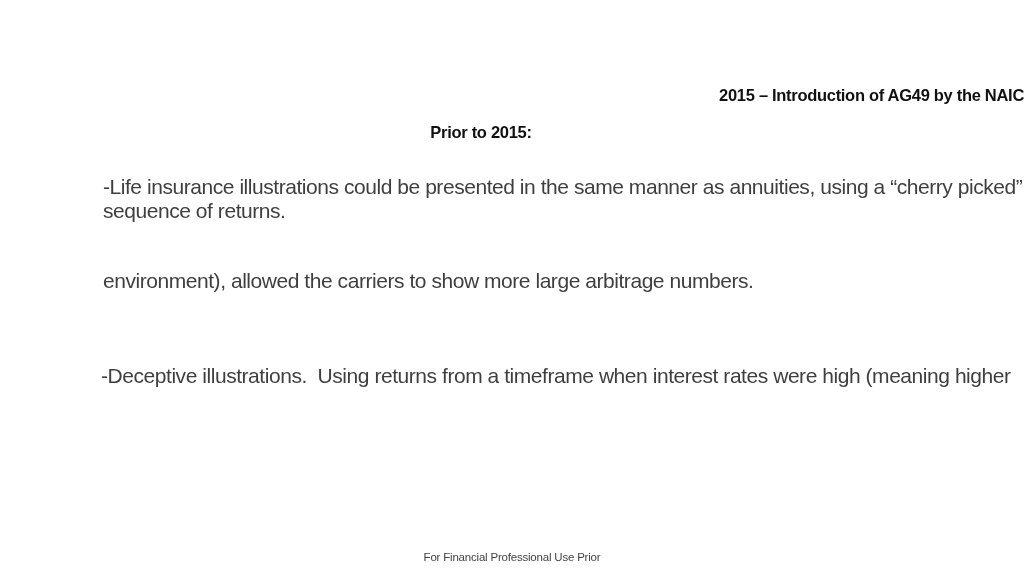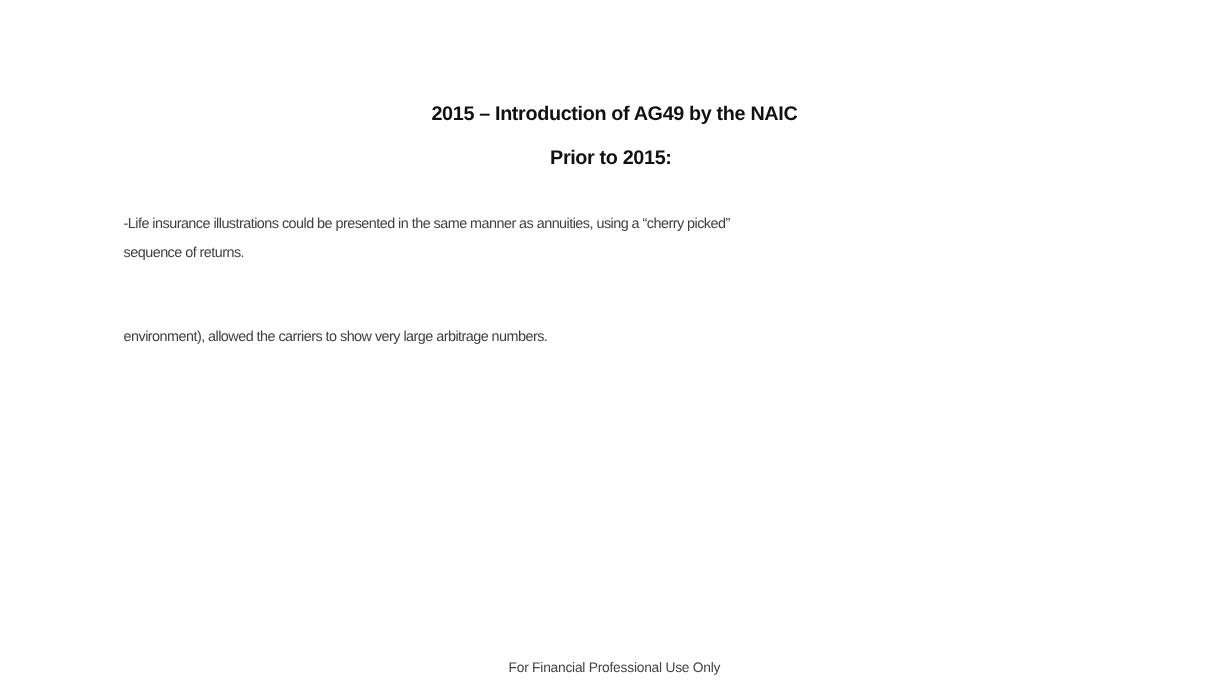--- a/index.html
+++ b/index.html
@@ -1,29 +1,29 @@
 <!DOCTYPE html>
 <html><head>
   <meta charset="utf-8">
   <style>
     html, body { margin: 0; padding: 0; }
     body {
       width: 1024px; height: 576px; background: #ffffff; position: relative; overflow: hidden;
       font-family: "Liberation Sans", sans-serif; color: #3a3a3a;
     }
     .title {
-      position: absolute; left: 0; width: 1024px; top: 86px; text-align: center;
+      position: absolute; left: 0; width: 1024px; top: 86px; text-align: right;
       font-weight: bold; font-size: 16.5px; color: #111; letter-spacing: -0.3px;
     }
     .subtitle {
       position: absolute; left: 0; width: 962px; top: 123px; text-align: center;
-      font-weight: bold; font-size: 16.5px; color: #111; letter-spacing: -0.3px; margin-left: 28px;
+      font-weight: bold; font-size: 16.5px; color: #111; letter-spacing: -0.3px;
     }
     .para {
-      position: absolute; font-size: 12px; line-height: 23.5px; color: #3f3f3f;
+      position: absolute; font-size: 21px; line-height: 23.5px; color: #3f3f3f;
       letter-spacing: -0.45px; width: 840px;
     }
     .p1 { left: 103px; top: 175px; }
     .p2 { left: 103px; top: 269px; }
     .p3 { left: 101px; top: 364px; }
     .footer {
       position: absolute; left: 0; width: 1024px; top: 551px; text-align: center;
       font-size: 11.5px; color: #444; letter-spacing: -0.2px;
     }
   </style>
@@ -31,18 +31,19 @@
 <body>
 
 <div class="title">2015 – Introduction of AG49 by the NAIC</div>
 <div class="subtitle">Prior to 2015:</div>
 
 <div class="para p1">
   <div style="white-space:pre">-Life insurance illustrations could be presented in the same manner as annuities, using a “cherry picked”</div>
   <div style="white-space:pre">sequence of returns.</div>
 </div>
 <div class="para p2">
-  <div style="white-space:pre">environment), allowed the carriers to show very large arbitrage numbers.</div>
+  <div style="white-space:pre">environment), allowed the carriers to show more large arbitrage numbers.</div>
 </div>
 <div class="para p3">
+  <div style="white-space:pre">-Deceptive illustrations.  Using returns from a timeframe when interest rates were high (meaning higher</div>
 </div>
 
-<div class="footer">For Financial Professional Use Only</div>
+<div class="footer">For Financial Professional Use Prior</div>
 
 </body></html>

